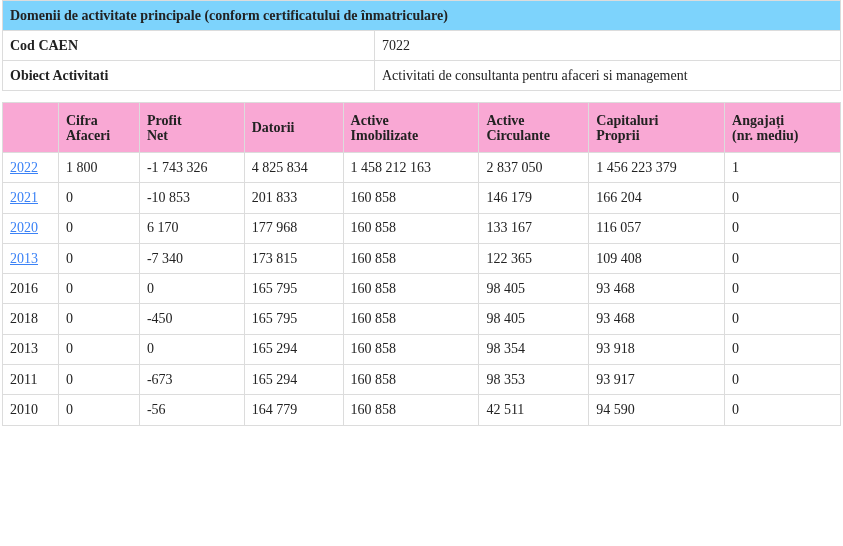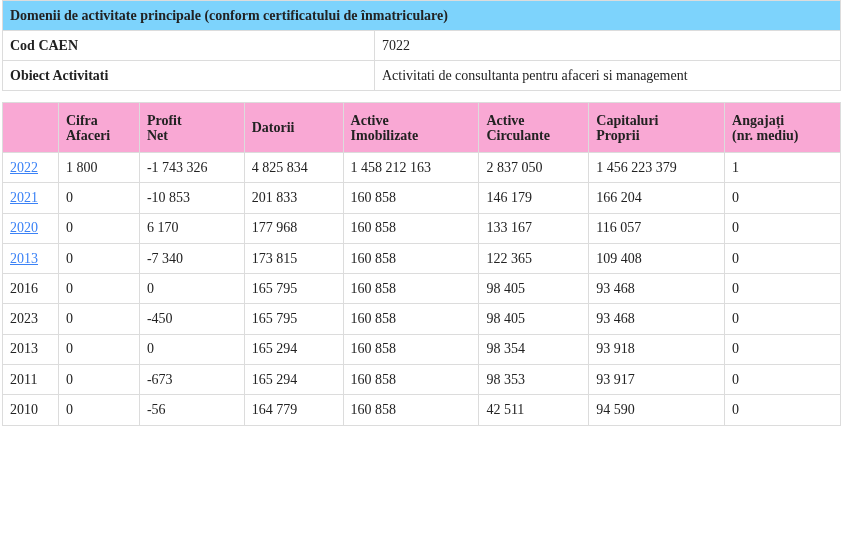--- a/index.html
+++ b/index.html
@@ -102,21 +102,21 @@
         <td><span>2016</span></td>
         <td>0</td>
         <td>0</td>
         <td>165 795</td>
         <td>160 858</td>
         <td>98 405</td>
         <td>93 468</td>
         <td>0</td>
       </tr>
       <tr>
-        <td><span>2023</span></td>
+        <td><span>2018</span></td>
         <td>0</td>
         <td>-450</td>
         <td>165 795</td>
         <td>160 858</td>
         <td>98 405</td>
         <td>93 468</td>
         <td>0</td>
       </tr>
       <tr>
         <td><span>2013</span></td>

